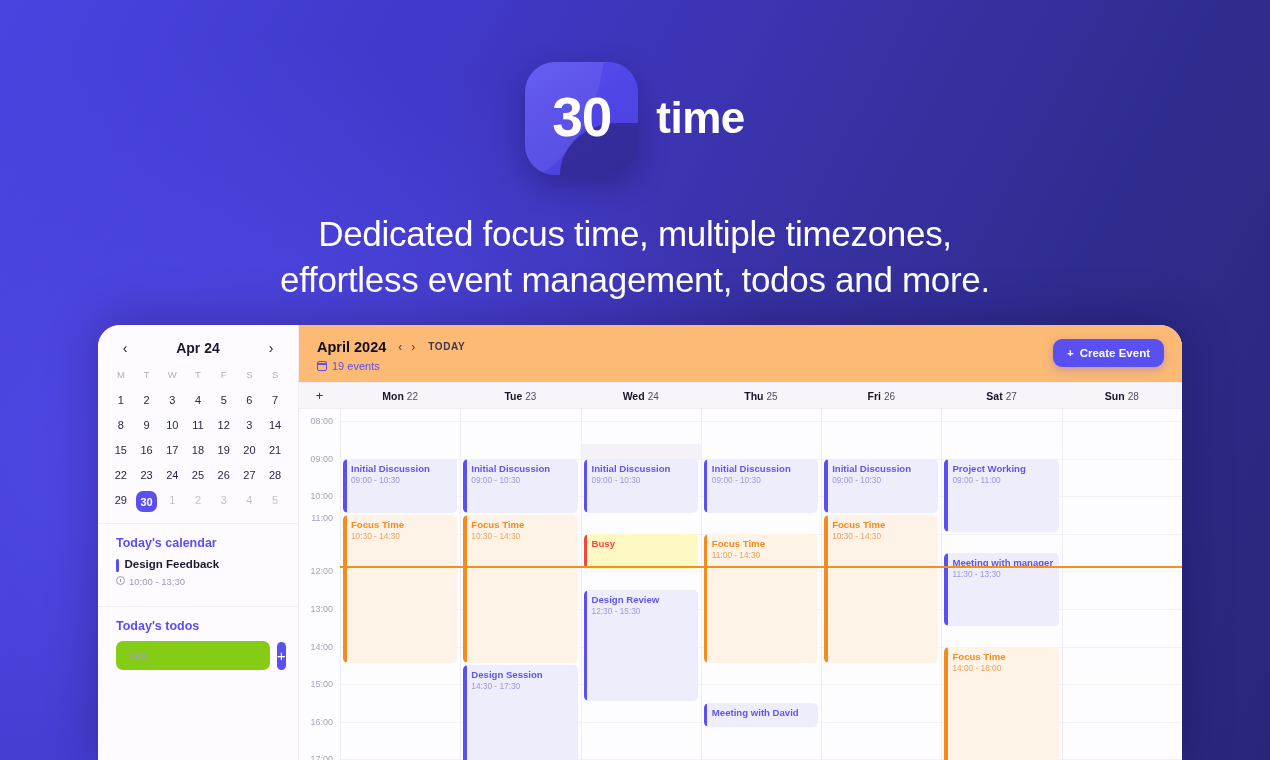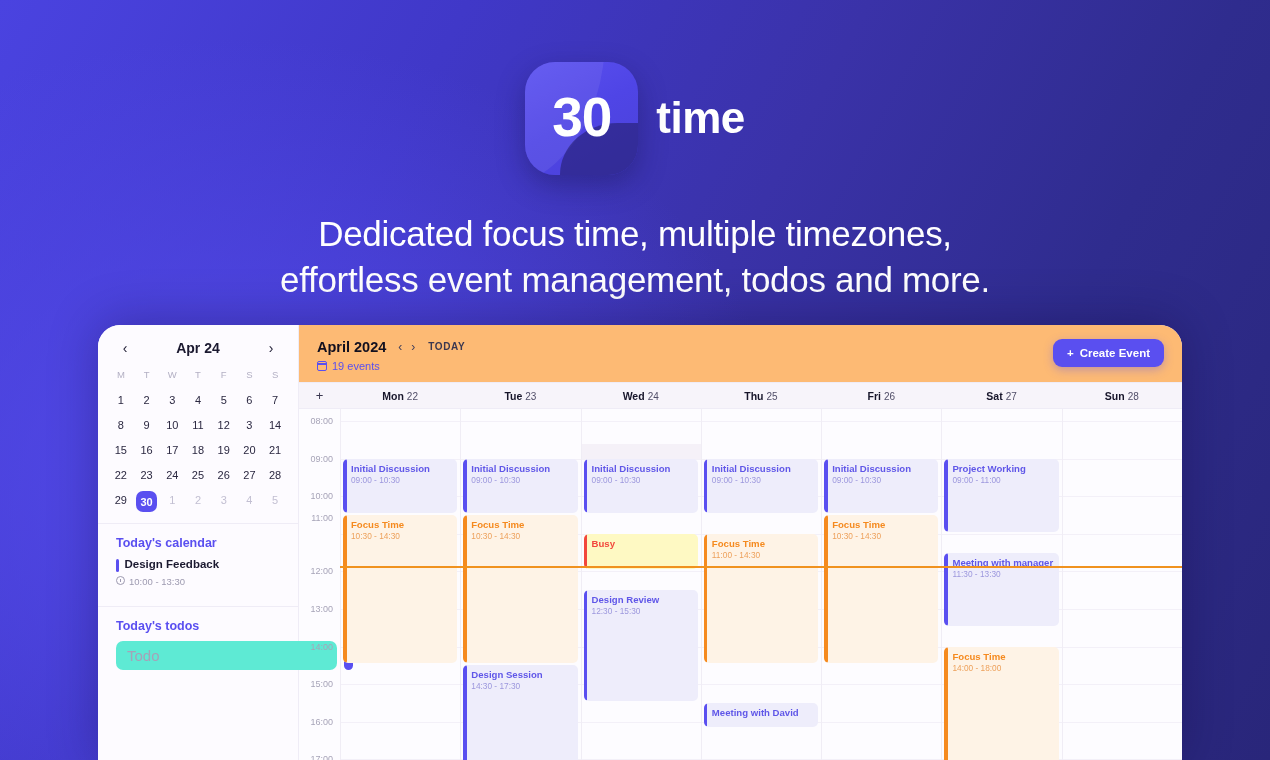--- a/index.html
+++ b/index.html
@@ -102,22 +102,22 @@
     font-size: 9.5px; color: #9d9ab0; margin-top: 4px;
     display: flex; align-items: flex-start; gap: 4px;
   }
   .clock-ico { width: 9px; height: 9px; border: 1px solid #9d9ab0; border-radius: 50%; position: relative; flex: none; }
   .clock-ico::after {
     content: ""; position: absolute; left: 3px; top: 1.5px; width: 1px; height: 3px;
     background: #9d9ab0;
   }
   .todo-input-row { display: flex; gap: 7px; align-items: center; margin-bottom: 11px; }
   .todo-input {
-    flex: 1; height: 29px; border-radius: 7px; background: #5eead4;
-    border: none; padding: 0 11px; font-size: 15px; color: #55526a;
+    flex: 1; height: 29px; border-radius: 7px; background: #84cc16;
+    border: none; padding: 0 11px; font-size: 10px; color: #55526a;
     font-family: inherit;
   }
   .todo-input::placeholder { color: #a5a2b8; }
   .todo-add {
     width: 28px; height: 28px; border-radius: 7px; background: #5a4ff0;
     color: #fff; border: none; font-size: 15px; line-height: 1; cursor: pointer;
     display: flex; align-items: center; justify-content: center;
   }
   .todo-item {
     display: flex; align-items: center; gap: 8px; padding: 5px 0;

